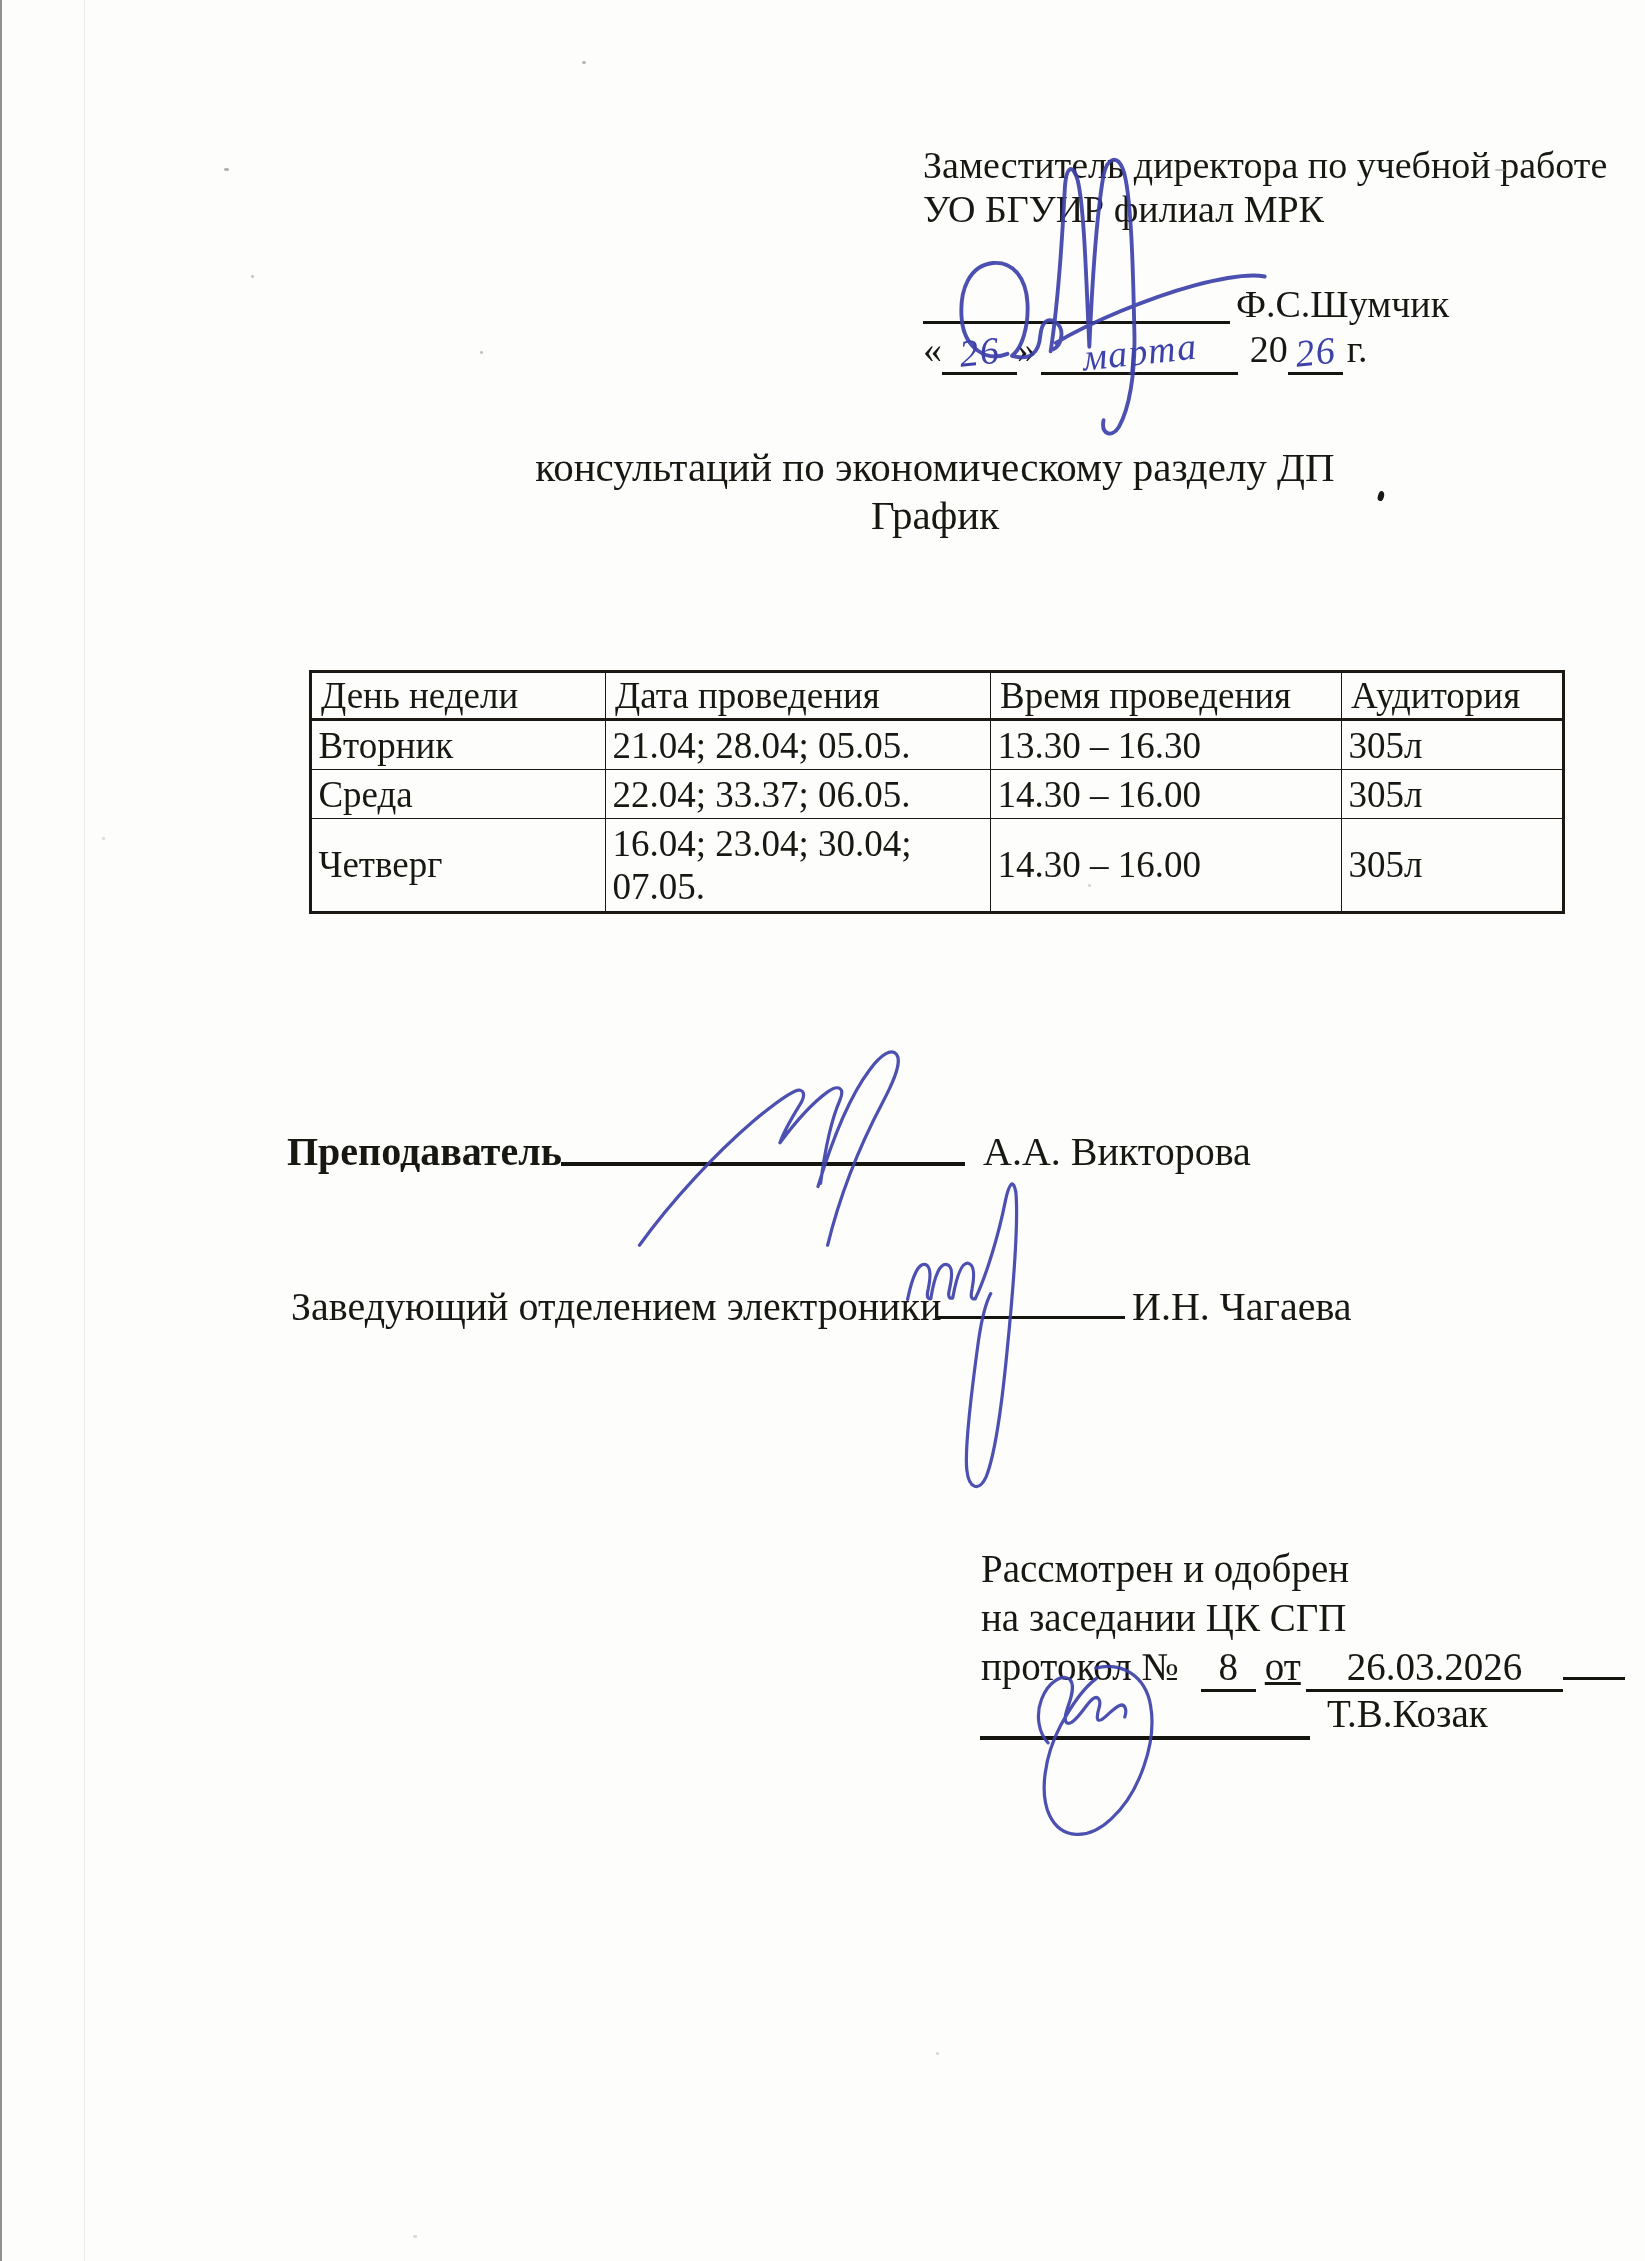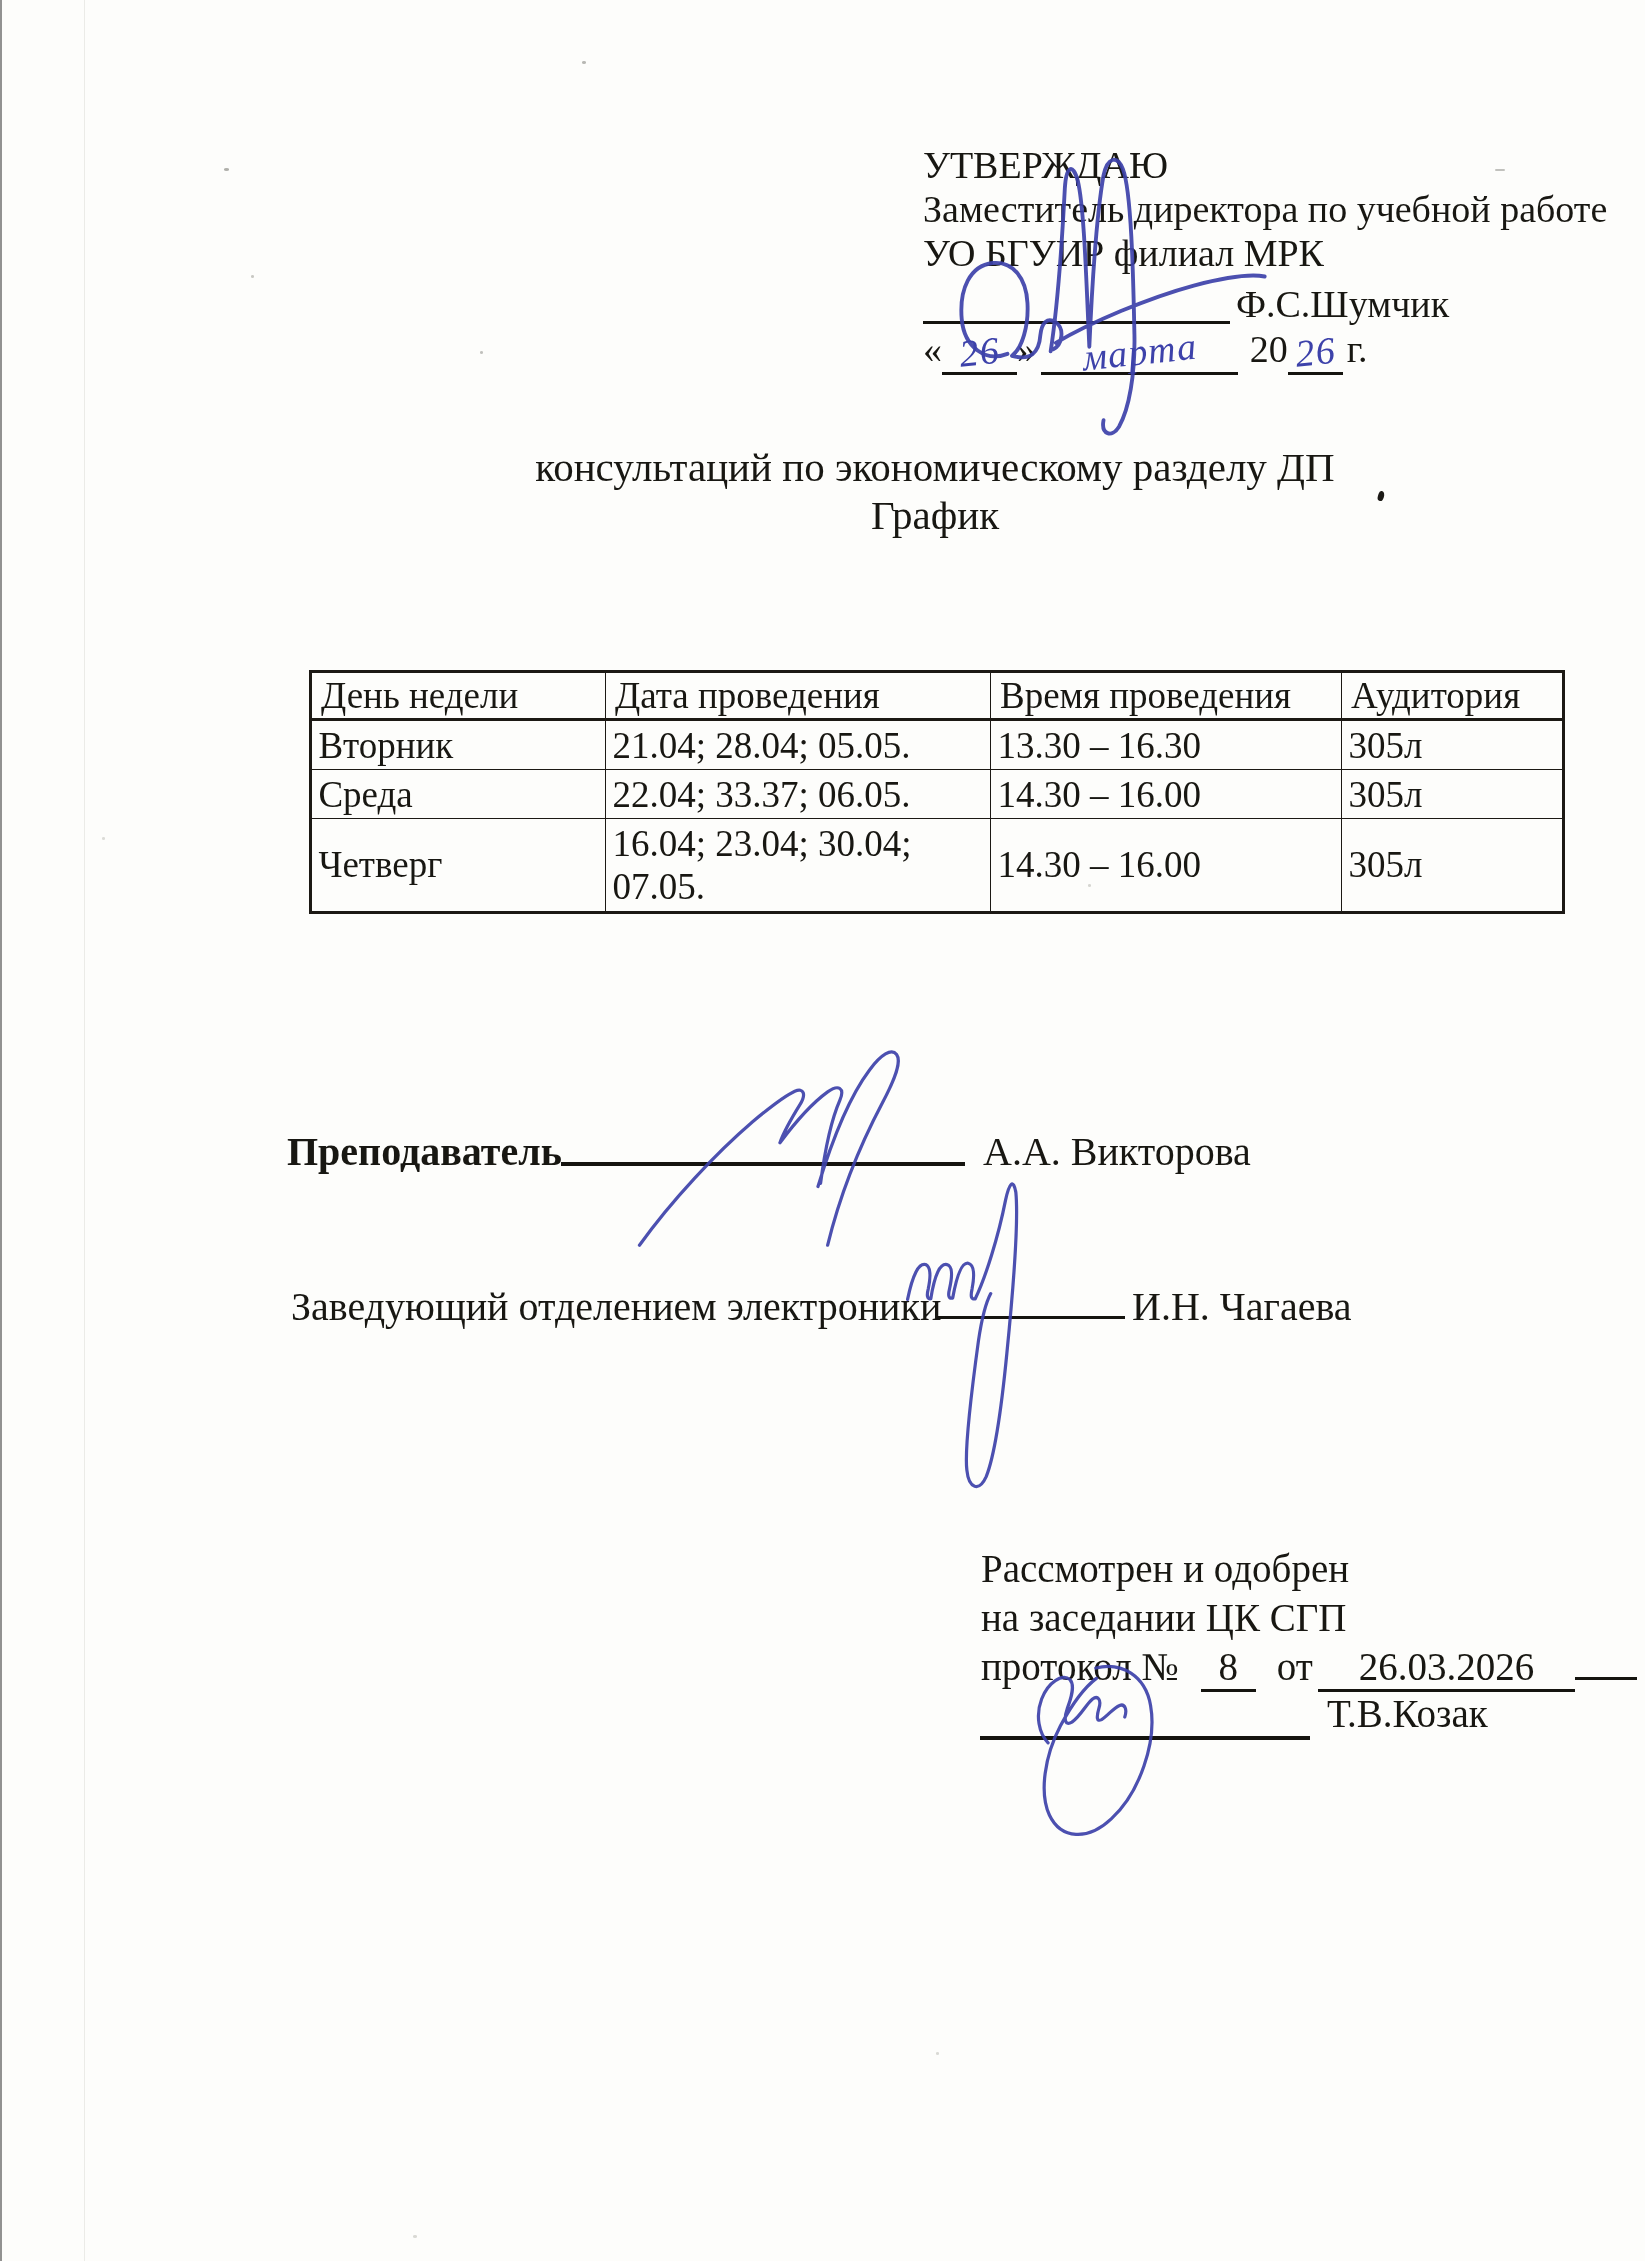--- a/index.html
+++ b/index.html
@@ -42,21 +42,20 @@
 </style>
 </head>
 <body>
 
 <div class="page">
 
   <div class="abs" style="left:0;top:0;width:1.9px;height:2261px;background:#3a3a3a;opacity:.55;"></div>
   <div class="abs" style="left:84px;top:0;width:1.3px;height:2261px;background:#c9c9c4;opacity:.35;"></div>
 
   <div class="abs approval-lines nowrap" style="left:923px;top:143px;">
-    <div>УТВЕРЖДАЮ</div>
     <div>Заместитель директора по учебной работе</div>
     <div>УО БГУИР филиал МРК</div>
   </div>
 
   <div class="abs sig-underline" style="left:923px;top:284px;width:307px;height:37px;"></div>
   <div class="abs nowrap" style="left:1236px;top:282px;font-size:38px;">Ф.С.Шумчик</div>
 
   <div class="abs nowrap" style="left:923px;top:327px;font-size:38px;line-height:45px;">
     <span>«</span><span class="blank" style="width:75px;"><span class="hw">26</span></span><span>»</span><span class="blank" style="width:197px;margin-left:5.2px;"><span class="hw">марта</span></span><span style="margin-left:11.6px;">20</span><span class="blank" style="width:55px;"><span class="hw">26</span></span><span style="margin-left:3.9px;">г.</span>
   </div>
@@ -105,21 +104,21 @@
   <div class="abs line-only" style="left:561px;top:1128px;width:404px;height:34px;"></div>
   <div class="abs label-62 nowrap" style="left:983px;top:1128px;">А.А. Викторова</div>
 
   <div class="abs label-62 nowrap" style="left:291px;top:1283px;">Заведующий отделением электроники</div>
   <div class="abs" style="left:937px;top:1283px;width:188px;height:33px;border-bottom:3.9px solid #15140f;"></div>
   <div class="abs label-62 nowrap" style="left:1132px;top:1283px;">И.Н. Чагаева</div>
 
   <div class="abs review-line nowrap" style="left:981px;top:1546px;">Рассмотрен и одобрен</div>
   <div class="abs review-line nowrap" style="left:981px;top:1595px;">на заседании ЦК СГП</div>
   <div class="abs review-line nowrap" style="left:981px;top:1644px;">
-    <span>протокол №</span><span class="blank" style="width:55px;margin-left:22px;"><span>8</span></span><span style="margin-left:21px;">от</span><span class="blank" style="width:257px;margin-left:5.2px;"><span>26.03.2026</span></span><span class="blank" style="width:62px;"></span>
+    <span>протокол №</span><span class="blank" style="width:55px;margin-left:22px;"><span>8</span></span><span style="margin-left:9px;text-decoration:underline;">от</span><span class="blank" style="width:257px;margin-left:5.2px;"><span>26.03.2026</span></span><span class="blank" style="width:62px;"></span>
   </div>
   <div class="abs line-only" style="left:980px;top:1695px;width:330px;height:41px;"></div>
   <div class="abs review-line nowrap" style="left:1327px;top:1691px;">Т.В.Козак</div>
 
   <svg class="ink" width="1645" height="2261" viewBox="0 0 2552 3508" fill="none" stroke="#3d42aa" stroke-linecap="round" stroke-linejoin="round" opacity="0.92">
 
     <path stroke-width="6" d="
       M 1563 549 C 1530 562, 1496 540, 1492 495 C 1488 448, 1505 412, 1540 408
       C 1572 405, 1592 432, 1594 470 C 1596 505, 1586 540, 1570 552
       C 1598 560, 1612 548, 1614 520 C 1616 500, 1625 492, 1638 500 C 1652 510, 1648 535, 1634 542

